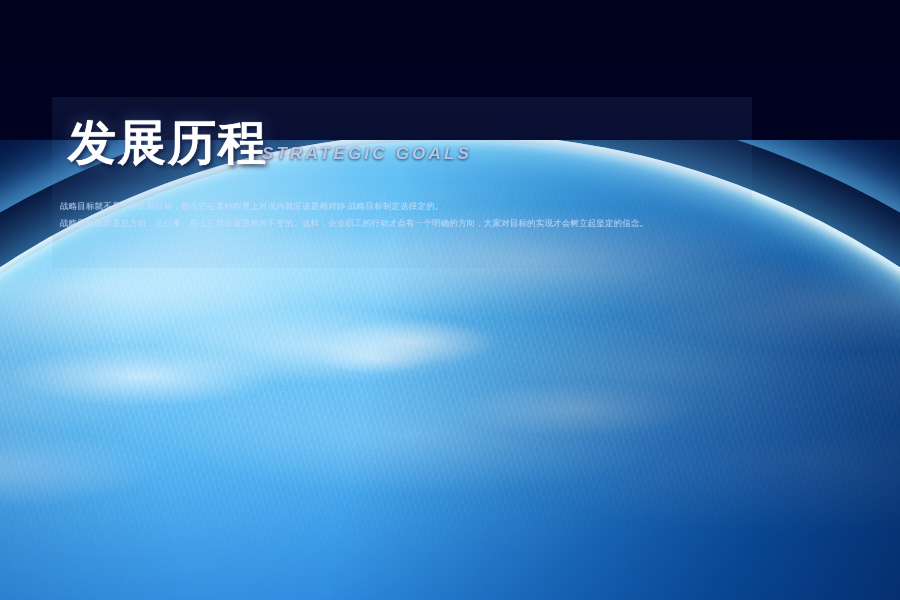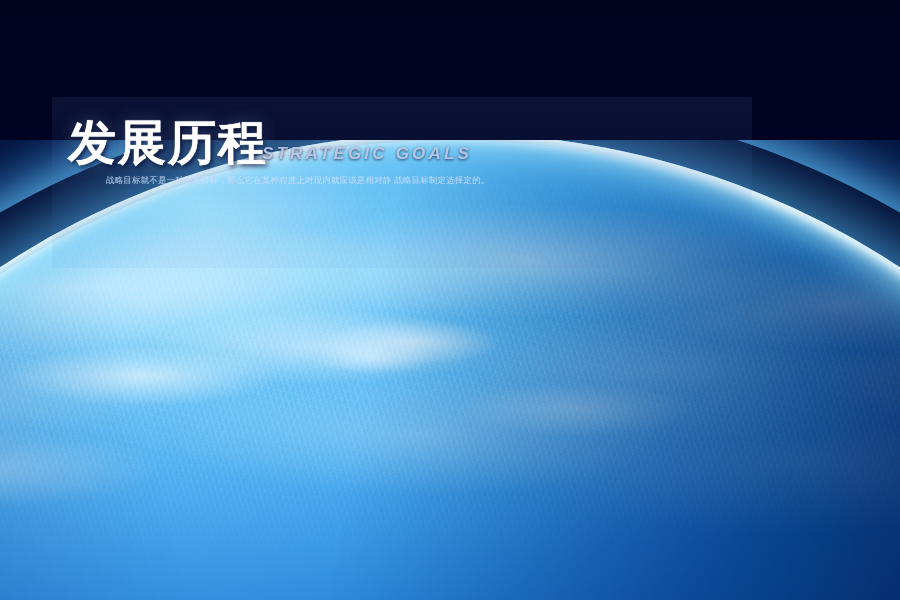--- a/index.html
+++ b/index.html
@@ -196,23 +196,22 @@
     color:#b9c6e4;
     margin-left:-6px;
     margin-bottom:4px;
     text-shadow:0 1px 3px rgba(0,6,40,.75);
     opacity:.92;
   }
 
   
   .body-copy{
     position:absolute;
-    left:60px; top:172px;
+    left:60px; top:198px;
     width:680px;
-    margin-left:46px;
   }
   .body-line{
     font-family:"DejaVu Sans","Liberation Sans",sans-serif;
     font-size:8.5px;
     line-height:17.4px;
     letter-spacing:.15px;
     color:#cfe0fb;
     white-space:nowrap;
     opacity:.80;
     filter:blur(.42px);
@@ -260,15 +259,16 @@
 
   <div class="panel"></div>
 
   <div class="headline">
     <span class="headline-cn">发展历程</span>
     <span class="headline-en">STRATEGIC GOALS</span>
   </div>
 
   <div class="body-copy">
     <div class="body-line">战略目标就不是一种长期目标，那么它在某种程度上对现内就应该是相对静 战略目标制定选择定的。</div>
+    <div class="body-line">战略目标既然是总方向、总行事、那么它就应该是相对不变的。这样，企业职工的行动才会有一个明确的方向，大家对目标的实现才会树立起坚定的信念。</div>
   </div>
 
 </div>
 
 </body></html>

